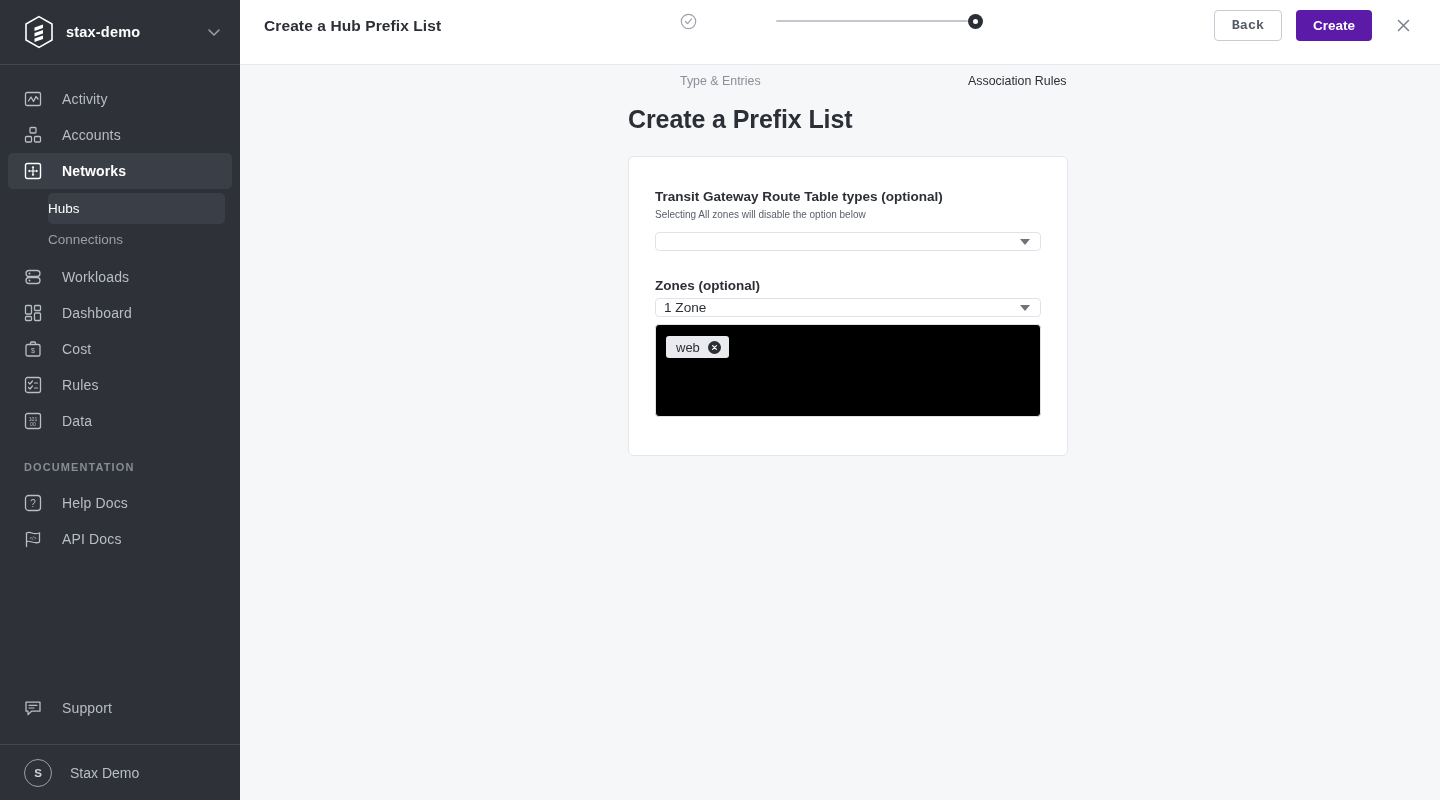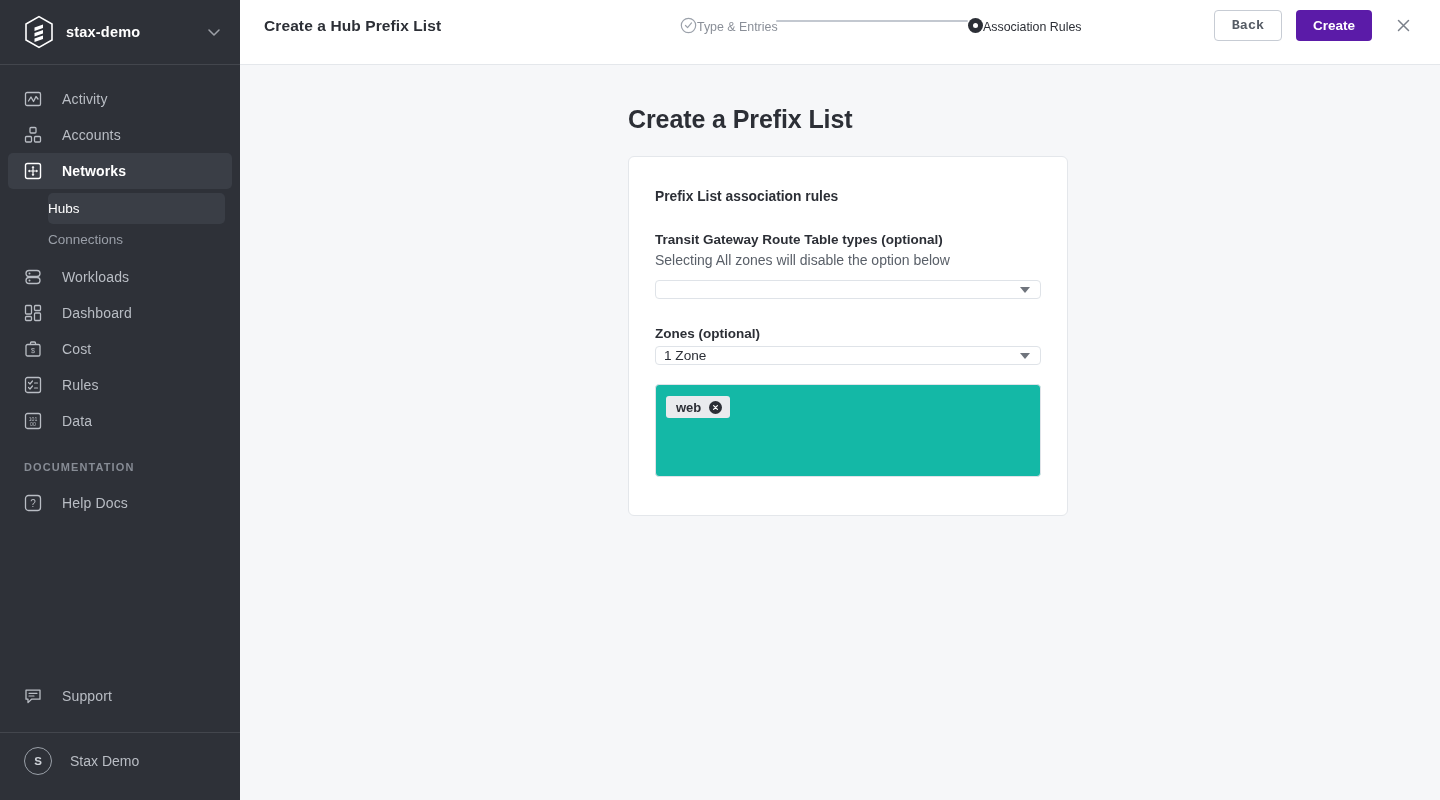--- a/index.html
+++ b/index.html
@@ -53,21 +53,21 @@
   }
   .subnav-item .lbl { font-size: 13.5px; color: #9a9fa8; }
   .subnav-item.active { background: #3a3e46; }
   .subnav-item.active .lbl { color: #ffffff; }
 
   .section-label {
     font-size: 11px; font-weight: bold; color: #878c95;
     letter-spacing: 1.1px; padding: 22px 0 12px 24px;
   }
 
-  .sidebar-bottom { padding-bottom: 12px; text-align: right; }
+  .sidebar-bottom { padding-bottom: 0; text-align: right; }
   .user-row {
     height: 56px; display: flex; align-items: center;
     gap: 18px; padding-left: 24px;
     border-top: 1px solid #43464d; cursor: pointer;
   }
   .avatar {
     width: 28px; height: 28px; border-radius: 50%;
     border: 1px solid #9aa0a8; color: #cfd3d9;
     font-size: 11.5px; font-weight: bold;
     display: flex; align-items: center; justify-content: center;
@@ -87,21 +87,21 @@
   }
   .topbar-title {
     font-size: 15.5px; font-weight: bold; color: #2c2f36;
     letter-spacing: .1px;
   }
 
   .stepper {
     position: absolute; left: 440px; top: 12px;
     display: flex; align-items: flex-start;
   }
-  .step { display: flex; flex-direction: row; align-items: flex-end; width: 96px; }
+  .step { display: flex; flex-direction: column; align-items: flex-start; width: 96px; gap: 36px; }
   .step-dot { height: 18px; display: flex; align-items: center; justify-content: center; }
   .step-label { font-size: 12.4px; color: #8a8f98; margin-top: 8px; white-space: nowrap; }
   .step.current .step-label { color: #2c2f36; }
   .step-line {
     height: 2px; width: 192px; background: #c3c8d0;
     margin-top: 8px; border-radius: 1px;
   }
   .circle-check { width: 17px; height: 17px; }
   .circle-filled {
     width: 15px; height: 15px; border-radius: 50%;
@@ -145,40 +145,40 @@
   }
   .card-heading {
     font-size: 13.8px; font-weight: bold; color: #2c2f36;
     margin-bottom: 28px;
   }
   .field-label {
     font-size: 13.5px; font-weight: bold; color: #2c2f36;
     margin-bottom: 5px;
   }
   .field-help {
-    font-size: 14px; color: #5a6069; margin-bottom: 12px;
+    font-size: 10px; color: #5a6069; margin-bottom: 12px;
   }
   .select-box {
     height: 19px; border: 1px solid #dfe3e8; border-radius: 4px;
     background: #ffffff; display: flex; align-items: center;
     padding: 0 10px 0 8px; cursor: pointer; position: relative;
   }
   .select-value { font-size: 13.6px; color: #2c2f36; flex: 1; }
   .caret {
     width: 0; height: 0;
     border-left: 5px solid transparent;
     border-right: 5px solid transparent;
     border-top: 6px solid #6f747c;
   }
   .field-gap { height: 27px; }
   .chips-box {
     height: 93px; border: 1px solid #dfe3e8; border-radius: 4px;
-    background: #14b8a6; margin-top: 19px;
+    background: #000000; margin-top: 7px;
     padding: 11px 10px; display: flex; flex-wrap: wrap;
-    align-content: flex-start; gap: 8px; font-weight: bold;
+    align-content: flex-start; gap: 8px;
   }
   .chip {
     height: 22px; background: #e9ebee; border-radius: 3px;
     display: inline-flex; align-items: center; gap: 8px;
     padding: 0 8px 0 10px; cursor: default;
   }
   .chip-label { font-size: 13px; color: #2c2f36; }
   .chip-remove {
     width: 13px; height: 13px; border-radius: 50%;
     background: #2c2f36; display: flex; align-items: center; justify-content: center;
@@ -319,20 +319,30 @@
       <div class="nav-item">
         <span class="ico">
           <svg width="20" height="20" viewBox="0 0 20 20" fill="none">
             <rect x="2.5" y="2.5" width="15" height="15" rx="3" stroke="#b9bdc4" stroke-width="1.3"></rect>
             <text x="10" y="14" font-size="10" fill="#b9bdc4" text-anchor="middle" font-family="Liberation Sans">?</text>
           </svg>
         </span>
         <span class="lbl">Help Docs</span>
       </div>
 
+      <div class="nav-item">
+        <span class="ico">
+          <svg width="20" height="20" viewBox="0 0 20 20" fill="none">
+            <path d="M3.5 4 Q6 2.6 9 4 T16.5 4 V13 Q14 14.5 9 13 T3.5 13 Z" stroke="#b9bdc4" stroke-width="1.3" fill="none"></path>
+            <path d="M3.5 13 V17.5" stroke="#b9bdc4" stroke-width="1.3" stroke-linecap="round"></path>
+            <text x="10" y="11" font-size="5" fill="#b9bdc4" text-anchor="middle" font-family="Liberation Sans">&lt;/&gt;</text>
+          </svg>
+        </span>
+        <span class="lbl">API Docs</span>
+      </div>
     </nav>
 
     <div class="sidebar-bottom">
       <div class="nav-item" style="margin-bottom:18px;">
         <span class="ico">
           <svg width="20" height="20" viewBox="0 0 20 20" fill="none">
             <path d="M3 4.2 h14 v9 h-8.5 l-3.5 3.4 V13.2 H3 Z" stroke="#b9bdc4" stroke-width="1.3" stroke-linejoin="round" fill="none"></path>
             <path d="M6 7.3 H14 M6 10 H11" stroke="#b9bdc4" stroke-width="1.2" stroke-linecap="round"></path>
           </svg>
         </span>
@@ -384,21 +394,20 @@
         </button>
       </div>
     </header>
 
     <div class="content">
       <div class="page-wrap">
 
         <h1 class="page-title">Create a Prefix List</h1>
 
         <div class="card">
-          <div class="card-heading">Prefix List association rules</div>
 
           <div class="field-label">Transit Gateway Route Table types (optional)</div>
           <div class="field-help">Selecting All zones will disable the option below</div>
           <div class="select-box">
             <span class="select-value"></span>
             <span class="caret"></span>
           </div>
 
           <div class="field-gap"></div>
 

